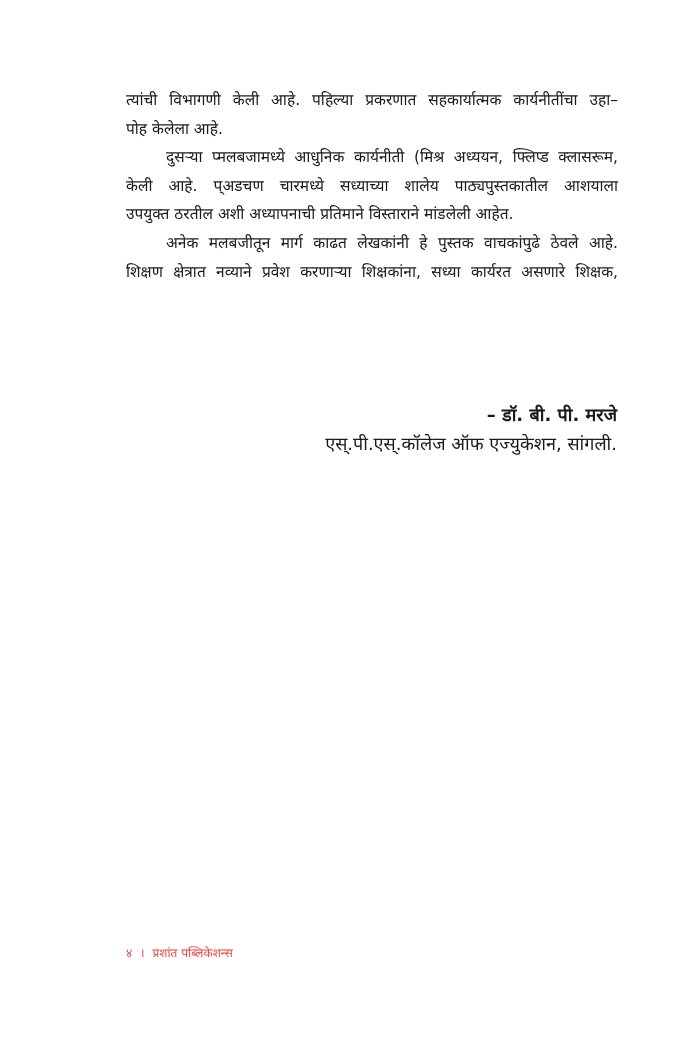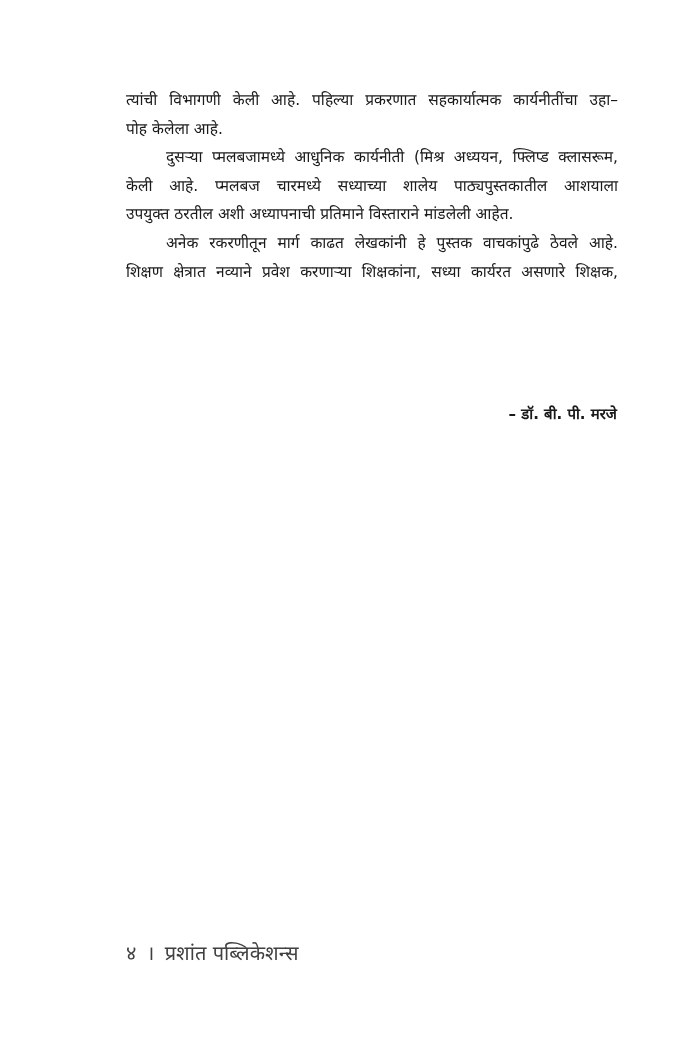--- a/index.html
+++ b/index.html
@@ -43,62 +43,63 @@
       text-align-last: justify;
     }
     .line.last {
       text-align-last: left;
     }
     .signature {
       position: absolute;
       right: 104px;
       top: 400px;
       text-align: right;
-      font-size: 15px;
+      font-size: 18px;
       line-height: 29px;
     }
     .sig-name {
       font-weight: bold;
     }
     .footer {
       position: absolute;
       left: 104px;
       top: 943px;
-      font-size: 20px;
+      font-size: 12px;
       line-height: 20px;
-      color: #404040;
+      color: #ef4444;
     }
   </style>
 </head>
 <body>
 
 <div class="page">
 
   <div class="body-text">
 
     <p class="para">
       <span class="line">त्यांची विभागणी केली आहे. पहिल्या प्रकरणात सहकार्यात्मक कार्यनीतींचा उहा–</span>
       <span class="line last">पोह केलेला आहे.</span>
     </p>
 
     <p class="para">
       <span class="line" style="padding-left:40px;">दुसऱ्या प्मलबजामध्ये आधुनिक कार्यनीती (मिश्र अध्ययन, फ्लिप्ड क्लासरूम,</span>
-      <span class="line">केली आहे. प्मलबज चारमध्ये सध्याच्या शालेय पाठ्यपुस्तकातील आशयाला</span>
+      <span class="line">केली आहे. प्अडचण चारमध्ये सध्याच्या शालेय पाठ्यपुस्तकातील आशयाला</span>
       <span class="line last">उपयुक्त ठरतील अशी अध्यापनाची प्रतिमाने विस्ताराने मांडलेली आहेत.</span>
     </p>
 
     <p class="para">
-      <span class="line" style="padding-left:40px;">अनेक रकरणीतून मार्ग काढत लेखकांनी हे पुस्तक वाचकांपुढे ठेवले आहे.</span>
+      <span class="line" style="padding-left:40px;">अनेक मलबजीतून मार्ग काढत लेखकांनी हे पुस्तक वाचकांपुढे ठेवले आहे.</span>
       <span class="line">शिक्षण क्षेत्रात नव्याने प्रवेश करणाऱ्या शिक्षकांना, सध्या कार्यरत असणारे शिक्षक,</span>
     </p>
 
   </div>
 
   <div class="signature">
     <div class="sig-name">– डॉ. बी. पी. मरजे</div>
+    <div>एस्.पी.एस्.कॉलेज ऑफ एज्युकेशन, सांगली.</div>
   </div>
 
   <div class="footer">
     <span>४</span>
     <span style="margin:0 4px;">।</span>
     <span>प्रशांत पब्लिकेशन्स</span>
   </div>
 
 </div>
 

